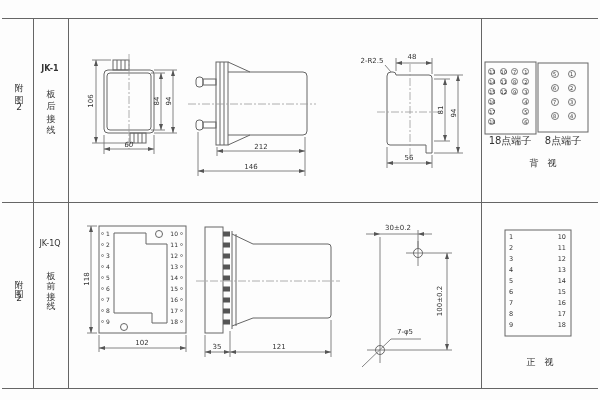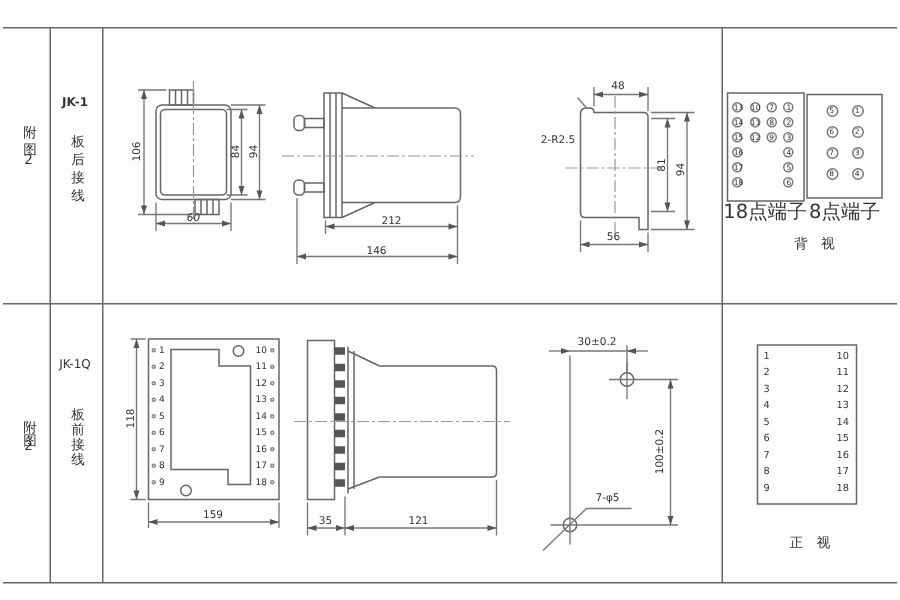--- a/index.html
+++ b/index.html
@@ -5,21 +5,21 @@
   html,body{margin:0;padding:0;background:#fff;}
   #canvas{position:relative;width:600px;height:400px;background:#fdfdfd;overflow:hidden;
           font-family:"DejaVu Sans","Liberation Sans",sans-serif;color:#333;}
   svg{position:absolute;left:0;top:0;}
   .ln{stroke:#666;fill:none;stroke-width:1;}
   .dimln{stroke:#777;fill:none;stroke-width:0.9;}
   .cl{stroke:#999;fill:none;stroke-width:0.8;stroke-dasharray:8 2 2 2;}
   .stud{fill:#555;stroke:none;}
   .dim{position:absolute;font-size:7px;white-space:nowrap;transform:translate(-50%,-50%);color:#333;}
   .dim.rot{transform:translate(-50%,-50%) rotate(-90deg);}
-  .cjk7{position:absolute;font-size:13px;white-space:nowrap;transform:translate(-50%,-50%);}
+  .cjk7{position:absolute;font-size:10px;white-space:nowrap;transform:translate(-50%,-50%);}
   .cjk9{position:absolute;font-size:9px;white-space:nowrap;transform:translate(-50%,-50%);word-spacing:6px;}
   .vtext{position:absolute;writing-mode:vertical-lr;text-orientation:upright;font-size:9px;line-height:9px;}
   .modeltxt{position:absolute;font-size:8px;white-space:nowrap;transform:translate(-50%,-50%);}
   .cgrid{position:absolute;display:grid;place-items:center;}
   .c18{left:486px;top:66px;grid-template-columns:repeat(4,11.4px);grid-auto-rows:10.1px;}
   .c8{left:546px;top:67px;grid-template-columns:repeat(2,17px);grid-auto-rows:14px;}
   .tc{width:7px;height:7px;border:1px solid #777;border-radius:50%;font-size:5px;line-height:6px;
       text-align:center;box-sizing:border-box;color:#333;}
   .c8 .tc{width:8px;height:8px;line-height:7px;}
   .tcol{position:absolute;display:flex;flex-direction:column;gap:4px;}
@@ -158,28 +158,28 @@
 <div class="vtext" style="left:14px;top:273px;letter-spacing:10px;">附图2</div>
 <div class="modeltxt" style="left:50px;top:243px;">JK-1Q</div>
 <div class="vtext" style="left:46px;top:264px;letter-spacing:10px;">板前接线</div>
 
 <span class="dim rot" style="left:91px;top:101px;">106</span>
 <span class="dim rot" style="left:157px;top:101px;">84</span>
 <span class="dim rot" style="left:169px;top:101px;">94</span>
 <span class="dim" style="left:129px;top:145px;font-style:italic;">60</span>
 <span class="dim" style="left:261px;top:147px;">212</span>
 <span class="dim" style="left:251px;top:167px;">146</span>
-<span class="dim" style="left:372px;top:61px;margin-top:32px;">2-R2.5</span>
+<span class="dim" style="left:372px;top:61px;">2-R2.5</span>
 <span class="dim" style="left:412px;top:57px;">48</span>
 <span class="dim rot" style="left:441px;top:110px;">81</span>
 <span class="dim rot" style="left:454px;top:113px;">94</span>
 <span class="dim" style="left:409px;top:158px;">56</span>
 
 <span class="dim rot" style="left:87px;top:279px;">118</span>
-<span class="dim" style="left:142px;top:343px;">159</span>
+<span class="dim" style="left:142px;top:343px;">102</span>
 <span class="dim" style="left:217px;top:347px;">35</span>
 <span class="dim" style="left:279px;top:347px;">121</span>
 <span class="dim" style="left:398px;top:228px;">30±0.2</span>
 <span class="dim rot" style="left:440px;top:301px;">100±0.2</span>
 <span class="dim" style="left:405px;top:332px;">7-φ5</span>
 
 <div class="cgrid c18">
   <span class="tc">13</span>
   <span class="tc">10</span>
   <span class="tc">7</span>

